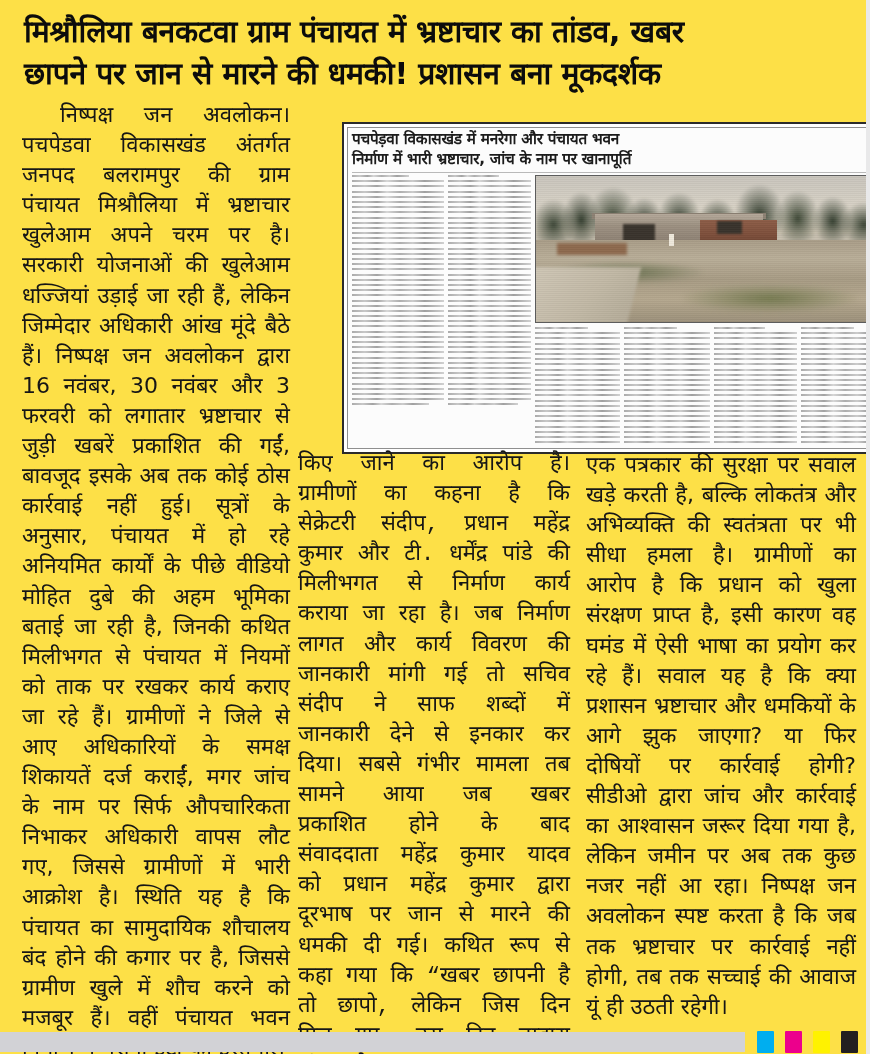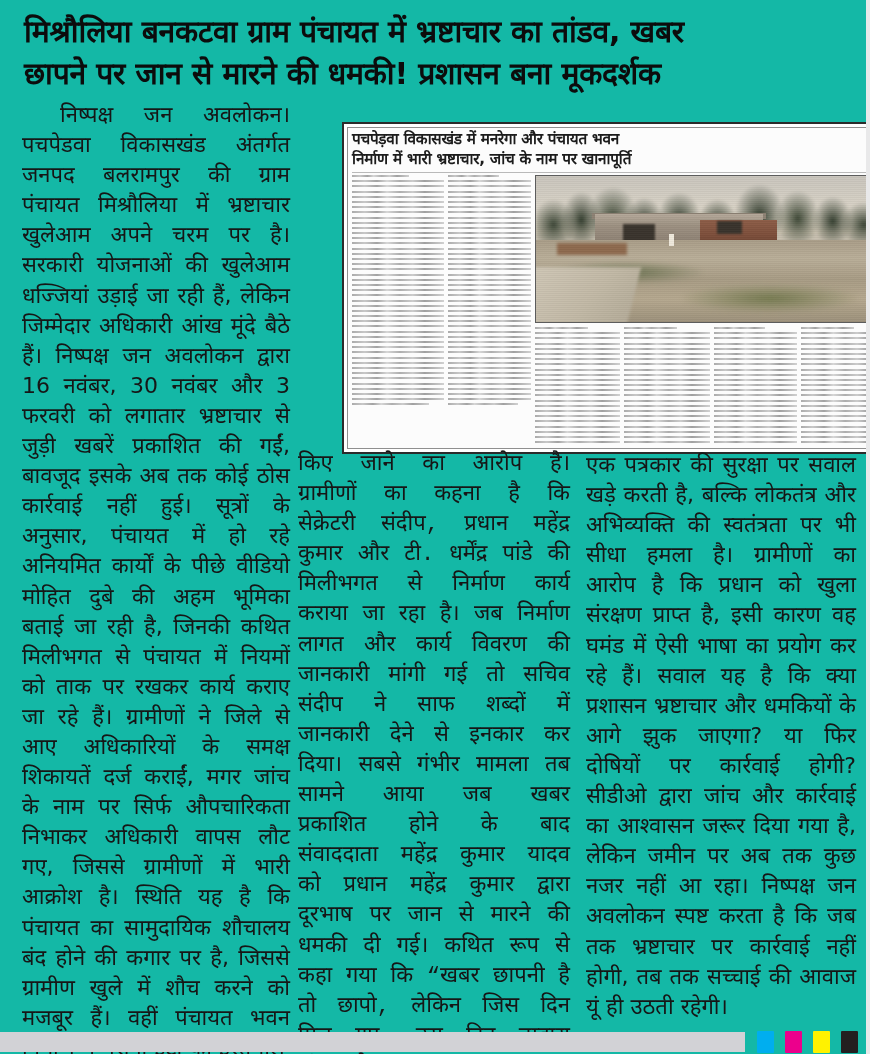--- a/index.html
+++ b/index.html
@@ -13,21 +13,21 @@
     height: 1054px;
     position: relative;
     overflow: hidden;
     font-family: "Liberation Sans", "DejaVu Sans", sans-serif;
     color: #141414;
   }
 
   .page {
     position: absolute;
     inset: 0;
-    background: #14b8a6;
+    background: #fde047;
   }
 
   
   .headline {
     position: absolute;
     left: 24px;
     top: 12px;
     width: 822px;
     font-family: "DejaVu Sans", "Liberation Sans", sans-serif;
     font-weight: 700;

